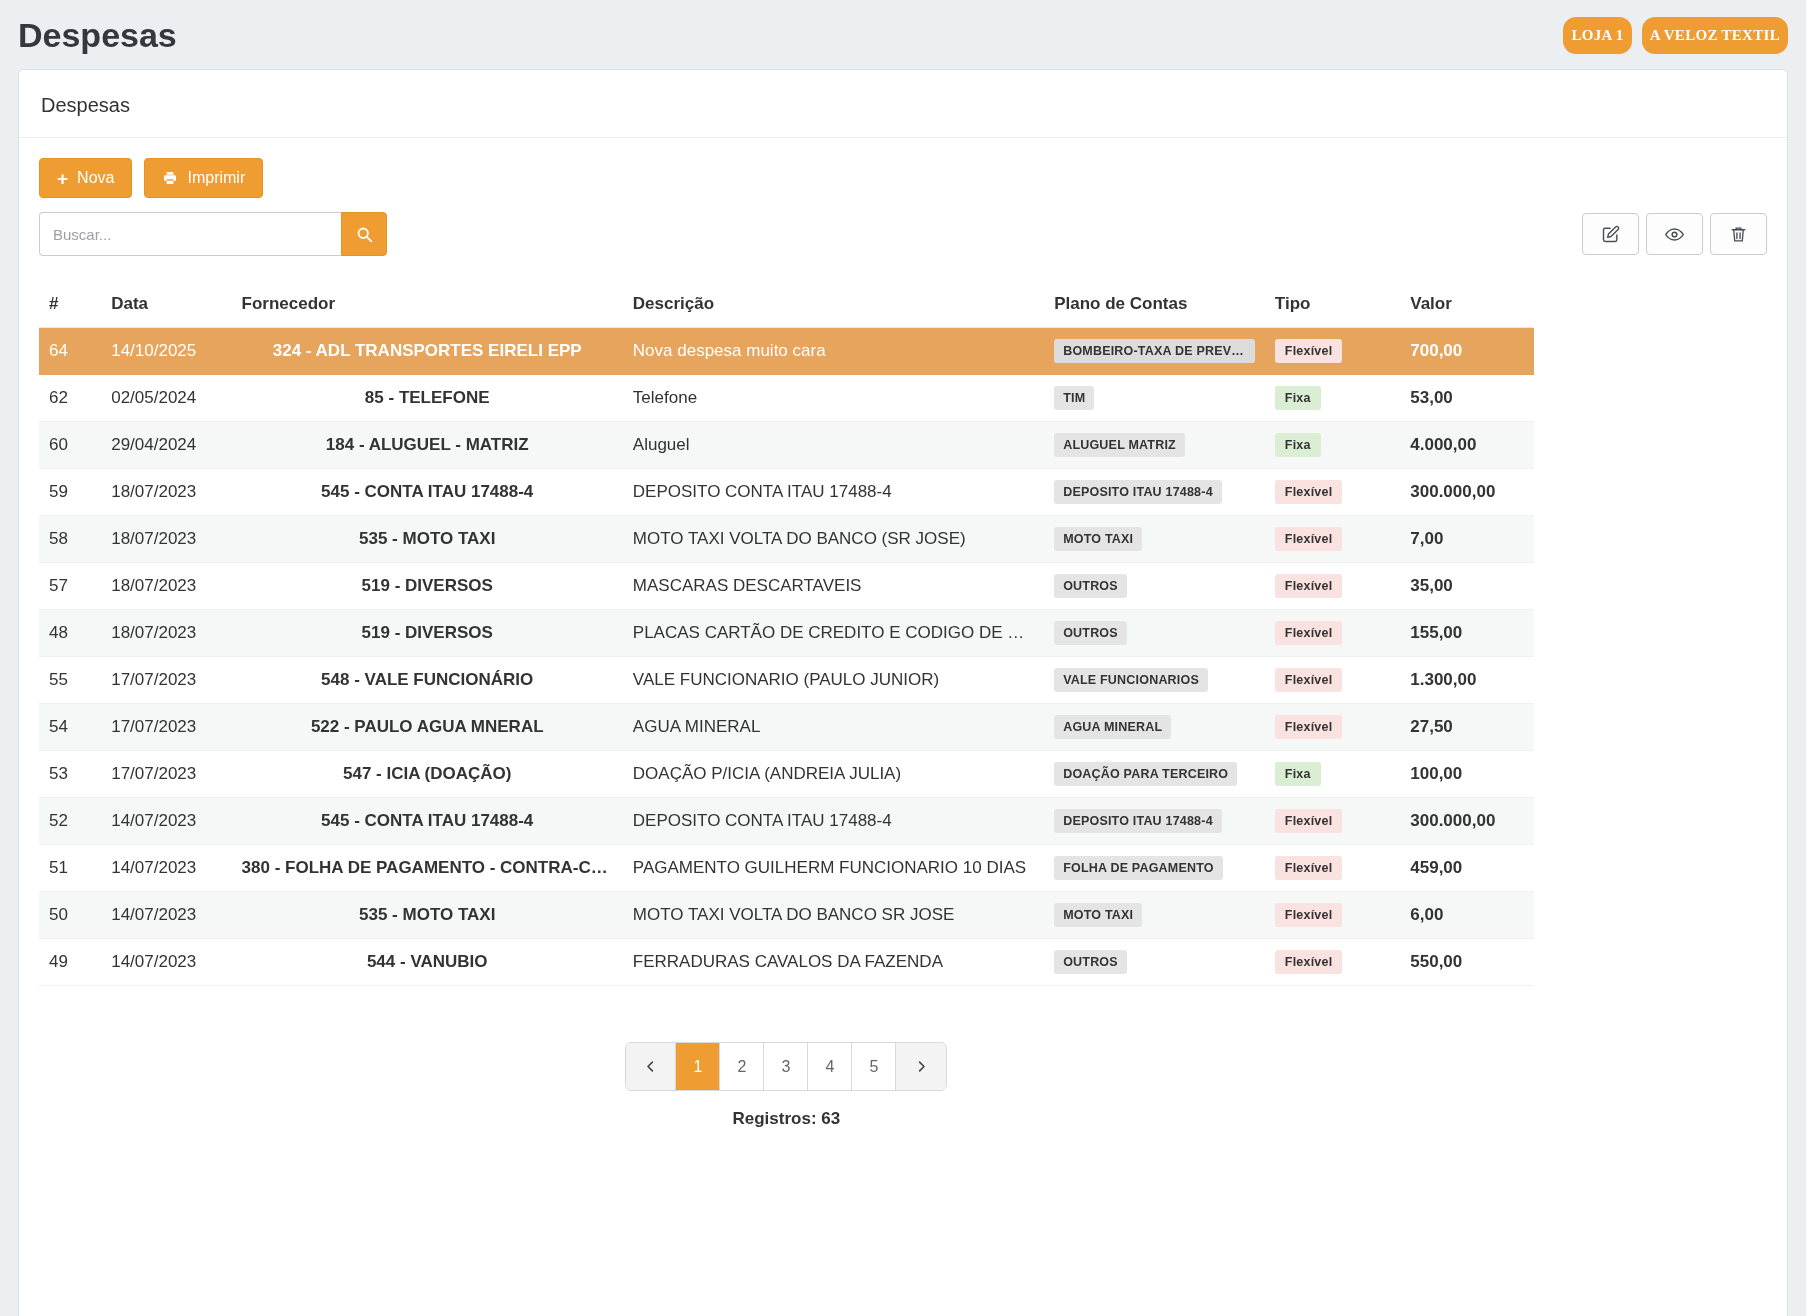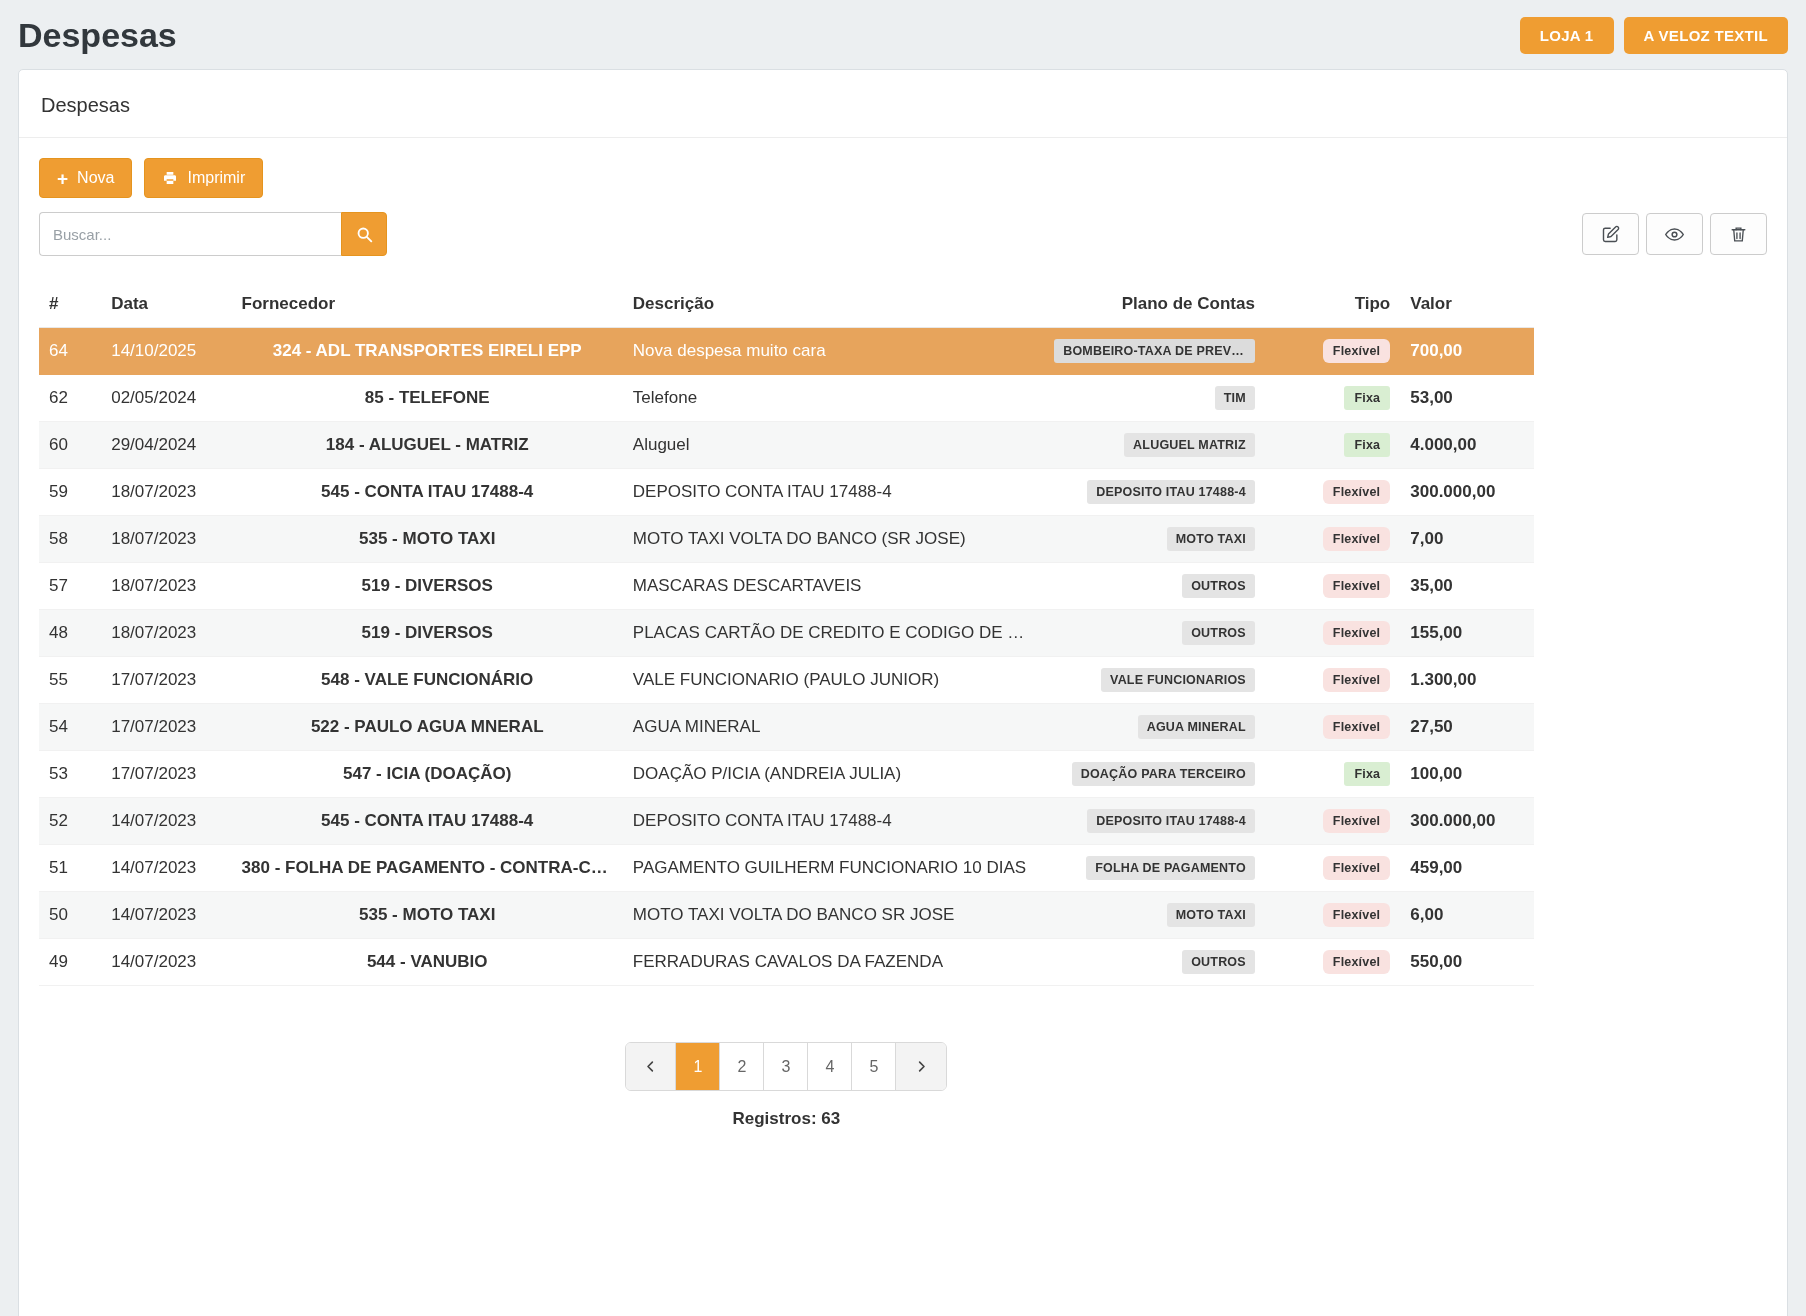--- a/index.html
+++ b/index.html
@@ -19,22 +19,22 @@
     color:#333;
     min-width:1806px;
   }
   .page{padding:10px 18px 16px;}
 
   
   .page-header{display:flex;align-items:center;justify-content:space-between;padding:6px 0 14px;}
   .page-title{font-size:34px;font-weight:700;color:#32383d;margin:0;}
   .store-buttons{display:flex;gap:10px;}
   .btn-store{
-    background:var(--orange);color:#fff;border:none;border-radius:5px;
-    font-weight:700;font-size:15px;padding:10px 20px;font-family:Liberation Sans, sans-serif;
+    background:var(--orange);color:#fff;border:none;border-radius:13px;
+    font-weight:700;font-size:15px;padding:10px 8px;font-family:Liberation Serif, serif;
     letter-spacing:.3px;cursor:pointer;
   }
 
   
   .card{background:#fff;border:1px solid #dadfe3;border-radius:5px;}
   .card-header{padding:24px 22px 20px;font-size:20px;color:#333;border-bottom:1px solid #ededed;}
   .card-body{padding:20px 20px 200px;}
 
   
   .toolbar-row{display:flex;gap:12px;}
@@ -63,39 +63,39 @@
     display:flex;align-items:center;justify-content:center;cursor:pointer;
   }
 
   
   .table-area{width:86.5%;margin-top:28px;}
   table.expenses{width:100%;border-collapse:collapse;table-layout:fixed;font-size:17px;}
   th{font-weight:700;text-align:left;padding:10px 10px 13px;color:#333;border-bottom:1px solid #e8e8e8;}
   td{padding:11px 10px;white-space:nowrap;overflow:hidden;text-overflow:ellipsis;border-bottom:1px solid #f1f1f1;}
   tbody tr{cursor:pointer;}
   tbody tr:nth-child(odd) td{background:#f6f7f7;}
-  th.h-plan,th.h-type,.cell-plan,.cell-type{text-align:right;}
+  th.h-plan,th.h-type,.cell-plan,.cell-type{text-align:left;}
   th.h-value,.cell-value{text-align:left;}
   .cell-supplier{font-weight:700;text-align:center;}
   .cell-value{font-weight:700;}
   tr.selected td{background:var(--orange-row) !important;color:#fff;border-bottom-color:var(--orange-row);}
   tr.selected .badge-plan{background:#dcdcdc;color:#333;}
 
   .badge-plan{
     display:inline-block;background:var(--plan-badge);color:#333;font-weight:700;
     font-size:12.5px;padding:5px 9px;border-radius:3px;max-width:100%;
     overflow:hidden;text-overflow:ellipsis;white-space:nowrap;vertical-align:middle;
     letter-spacing:.2px;
   }
   .badge-type{
     display:inline-block;font-weight:700;font-size:12.5px;padding:5px 10px;
     border-radius:3px;color:#333;letter-spacing:.2px;
   }
   .badge-type.fixa{background:var(--fixa-bg);}
-  .badge-type.flex{background:var(--flex-bg);border-radius:6px;}
+  .badge-type.flex{background:var(--flex-bg);}
 
   
   .pagination-row{display:flex;justify-content:center;margin-top:56px;}
   .pagination{display:inline-flex;border:1px solid #d9d9d9;border-radius:6px;overflow:hidden;background:#fff;}
   .page-btn{
     min-width:44px;height:47px;border:none;border-right:1px solid #d9d9d9;background:#fff;
     color:#666;font-size:16px;font-family:inherit;display:flex;align-items:center;
     justify-content:center;cursor:pointer;padding:0;
   }
   .page-btn:last-child{border-right:none;}

